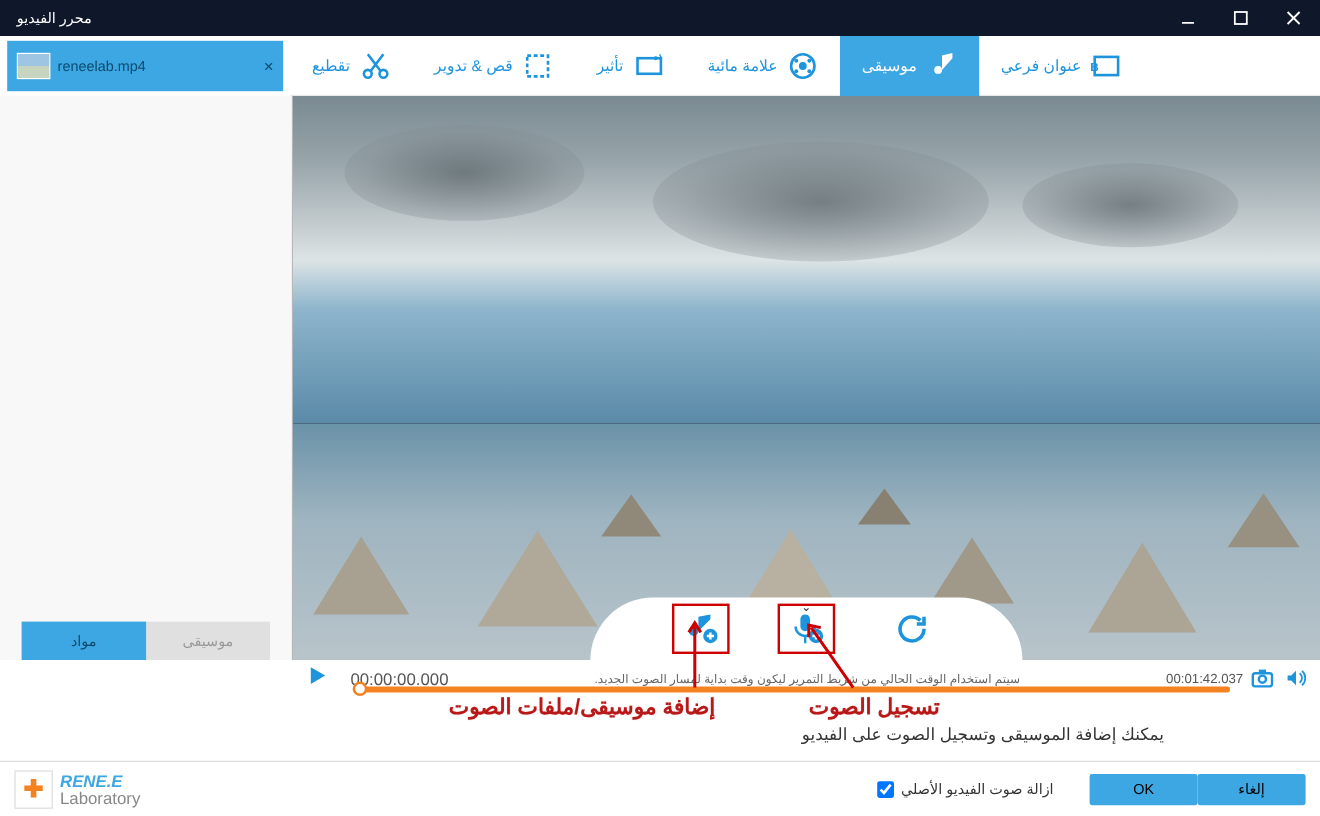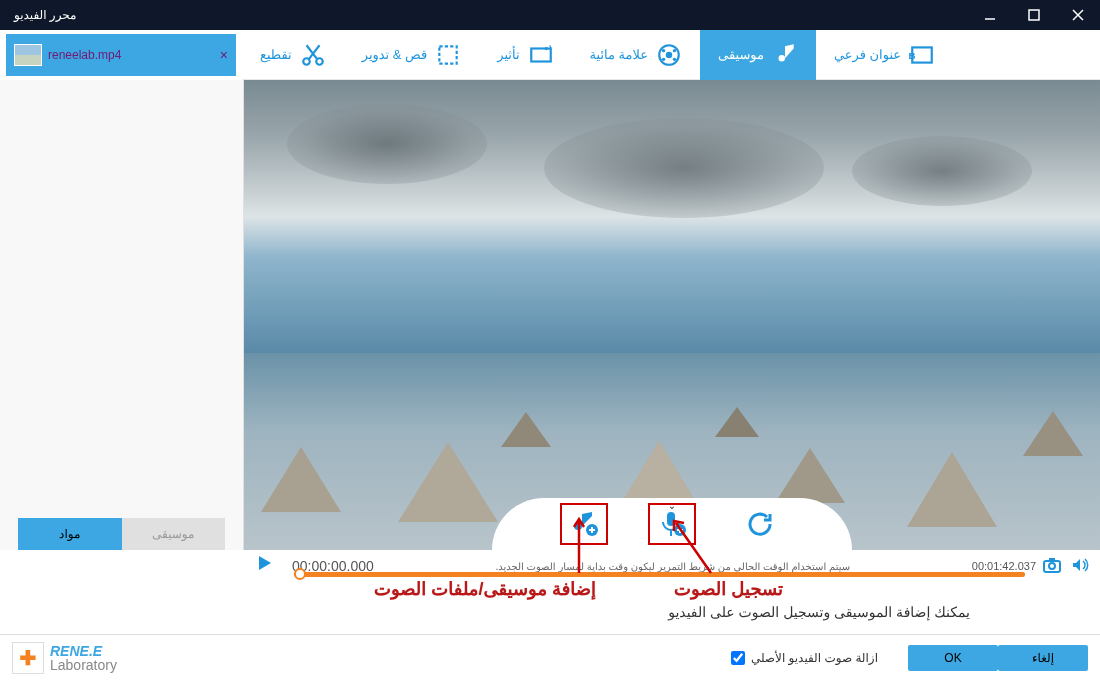--- a/index.html
+++ b/index.html
@@ -5,35 +5,35 @@
 * { margin: 0; padding: 0; box-sizing: border-box; font-family: Tahoma, Arial, sans-serif; }
 body { width: 1100px; height: 680px; background: #fff; overflow: hidden; position: relative; }
 
 .titlebar { height: 30px; background: #0f172a; display: flex; align-items: center; padding: 0 8px; color: #fff; font-size: 12px; position: relative; }
 .titlebar .title-text { margin-left: 6px; }
 .titlebar-controls { position: absolute; right: 0; top: 0; display: flex; height: 30px; }
 .titlebar-btn { width: 44px; height: 30px; display: flex; align-items: center; justify-content: center; cursor: pointer; }
 .titlebar-btn svg { width: 12px; height: 12px; stroke: #fff; fill: none; stroke-width: 1.5; }
 
 .toolbar-row { display: flex; height: 50px; background: #fff; }
-.file-tab { width: 230px; height: 42px; margin: 4px 6px; background: #3ca7e2; color: #701a75; display: flex; align-items: center; padding: 0 8px; font-size: 12px; position: relative; }
+.file-tab { width: 230px; height: 42px; margin: 4px 6px; background: #3ca7e2; color: #0c4a6e; display: flex; align-items: center; padding: 0 8px; font-size: 12px; position: relative; }
 .file-tab .thumb { width: 28px; height: 22px; background: linear-gradient(to bottom, #9ec5e2 0%, #9ec5e2 50%, #c7d4bf 50%, #c7d4bf 100%); margin-right: 6px; border: 1px solid #fff; }
 .file-tab .close-x { position: absolute; right: 8px; font-size: 14px; cursor: pointer; }
 
 .main-toolbar { flex: 1; display: flex; align-items: center; background: #fff; border-bottom: 1px solid #e8e8e8;}
 .tool-tab { display: flex; align-items: center; gap: 8px; padding: 0 18px; height: 50px; color: #1e94dc; font-size: 13px; cursor: pointer; direction: rtl; }
 .tool-tab.active { background: #3ca7e2; color: #fff; }
 .tool-tab svg { width: 26px; height: 26px; fill: #1e94dc; }
 .tool-tab.active svg { fill: #fff; }
 
 .content { display: flex; height: 470px; }
 .sidebar { width: 244px; background: #f8f8f8; position: relative; border-right: 1px solid #e0e0e0; }
 .side-tabs { position: absolute; bottom: 0; left: 18px; right: 18px; display: flex; }
 .side-tab { flex: 1; height: 32px; display: flex; align-items: center; justify-content: center; font-size: 12px; cursor: pointer; direction: rtl; }
-.side-tab.active { background: #3ca7e2; color: #000000; }
+.side-tab.active { background: #3ca7e2; color: #0c4a6e; }
 .side-tab.inactive { background: #e0e0e0; color: #999; }
 
 .preview-area { flex: 1; background: #000; position: relative; }
 .preview-img { width: 100%; height: 100%; position: relative; overflow: hidden; }
 .sky { position: absolute; top: 0; left: 0; right: 0; height: 58%; background: linear-gradient(to bottom, #7a8a92 0%, #98a5aa 20%, #c5cdd0 40%, #dde4e6 50%, #8eb5cc 65%, #5a8aa8 100%); }
 .water { position: absolute; bottom: 0; left: 0; right: 0; height: 42%; background: linear-gradient(to bottom, #6a92a8 0%, #9eb4c0 40%, #b8c4ca 100%); }
 .cloud { position: absolute; background: radial-gradient(ellipse, rgba(90,100,105,0.7) 0%, rgba(130,140,145,0.4) 60%, transparent 100%); border-radius: 50%; }
 .c1 { top: 5%; left: 5%; width: 200px; height: 80px; }
 .c2 { top: 8%; left: 35%; width: 280px; height: 100px; }
 .c3 { top: 12%; right: 8%; width: 180px; height: 70px; }

